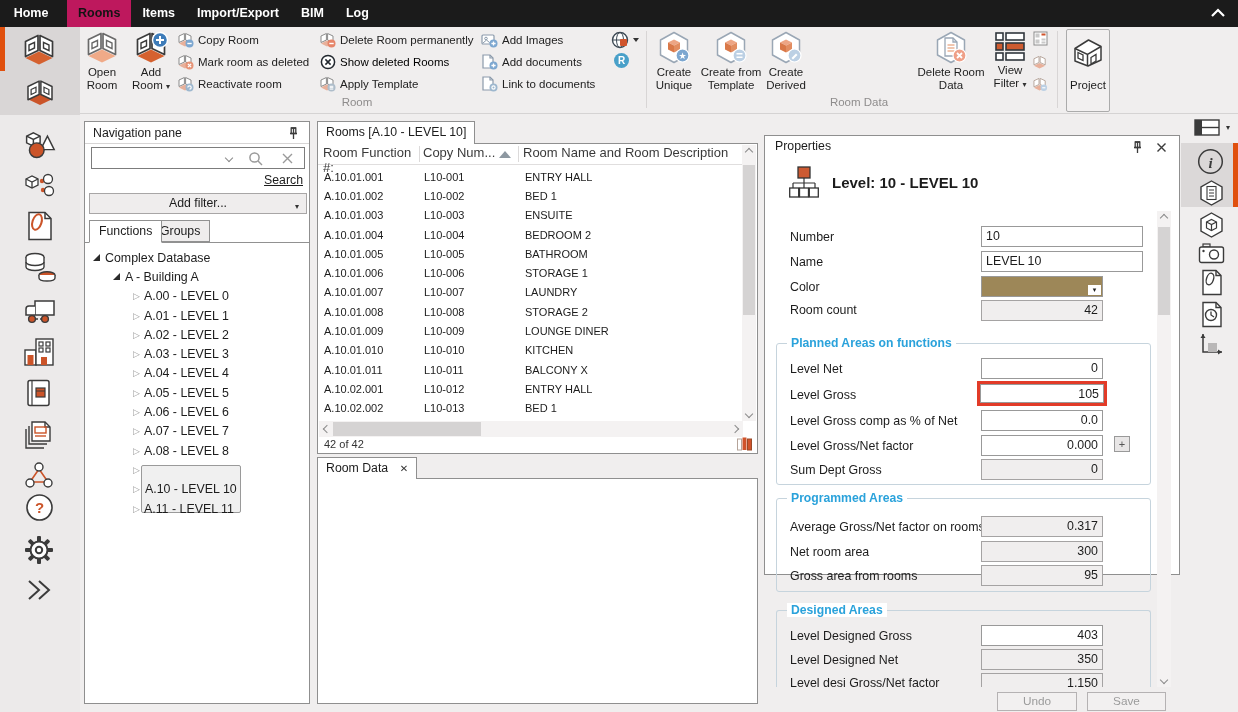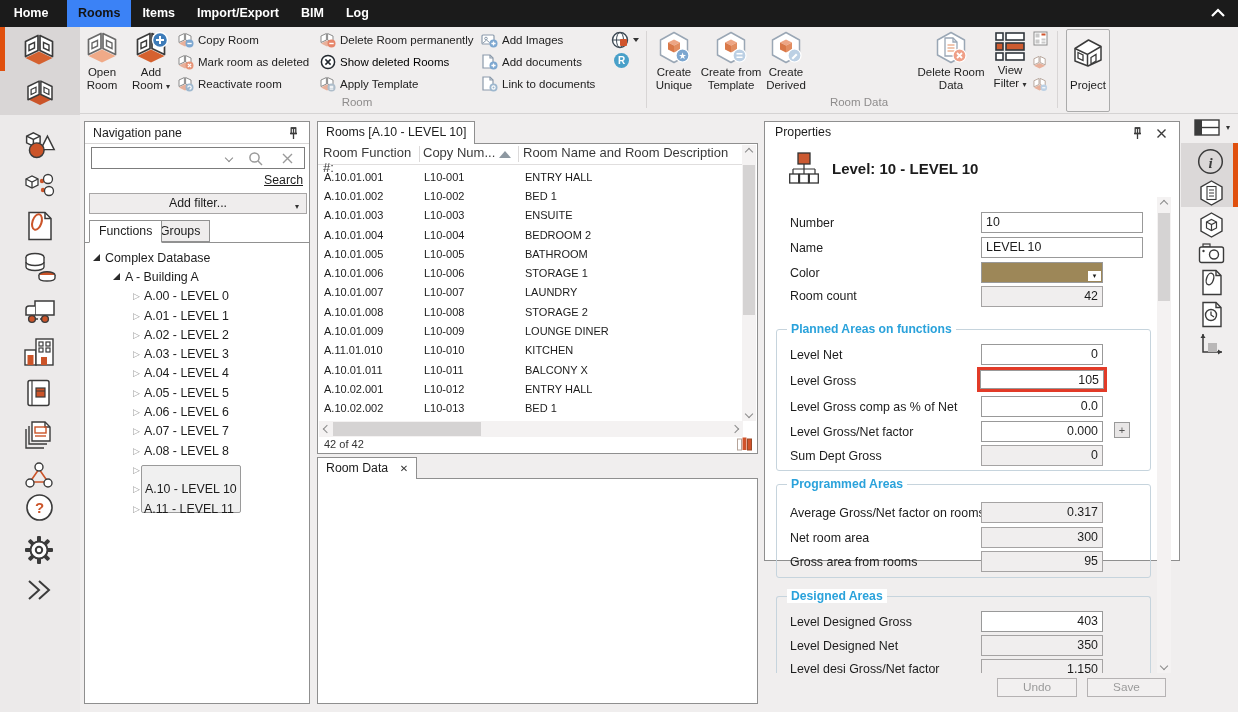--- a/index.html
+++ b/index.html
@@ -3,21 +3,21 @@
 <meta charset="utf-8">
 <style>
 *{box-sizing:border-box;margin:0;padding:0}
 body{margin:0}
 #app{position:relative;width:1238px;height:712px;background:#f0eeee;font-family:"Liberation Sans",sans-serif;font-size:12px;color:#1c1c1c;overflow:hidden}
 .abs{position:absolute}
 
 #topbar{position:absolute;left:0;top:0;width:1238px;height:27px;background:#1b1b1b;display:flex;align-items:stretch}
 #home{width:62px;color:#fff;font-weight:700;font-size:12.5px;line-height:27px;text-align:center}
 .mtab{padding:0 11px;line-height:27px;color:#fff;font-weight:700;font-size:12.5px}
-.mtab.active{background:#3b82f6;color:#141414}
+.mtab.active{background:#be185d;color:#141414}
 #collapse{position:absolute;right:12px;top:7px}
 
 #sidebar{position:absolute;left:0;top:27px;width:80px;height:685px;background:#eceaea}
 #sidebar .topsec{position:absolute;left:0;top:0;width:80px;height:88px;background:#d9d6d6}
 #sidebar .obar{position:absolute;left:0;top:0;width:5px;height:44px;background:#e0500e}
 .sic{position:absolute}
 
 .bigbtn{position:absolute;top:29px;height:82px;display:flex;flex-direction:column;align-items:center;font-size:11.5px;line-height:12.5px;color:#1e1e1e;text-align:center}
 .bigbtn svg{display:block;margin-top:1px}
 .sbtn{position:absolute;height:17px;display:flex;align-items:center;gap:4px;font-size:11.5px;color:#222;white-space:nowrap}
@@ -52,21 +52,21 @@
 .c2{position:absolute;left:106px;width:96px}
 .c3{position:absolute;left:207px;right:2px}
 .sortarr{position:absolute;left:181px;top:7px;width:0;height:0;border-left:6px solid transparent;border-right:6px solid transparent;border-bottom:7px solid #8d98a1}
 
 .sb{position:absolute;background:#f4f2f2}
 .sbthumb{position:absolute;background:#d5d3d3}
 .chev{display:inline-block;width:6px;height:6px;border-left:1.6px solid #8a8a8a;border-bottom:1.6px solid #8a8a8a}
 .chup{transform:rotate(135deg)}.chdn{transform:rotate(-45deg)}.chlf{transform:rotate(45deg)}.chrt{transform:rotate(-135deg)}
 #statusrow{position:absolute;left:0;bottom:0;height:17px;font-size:11px;color:#333;line-height:16px;padding-left:6px}
 
-#propspanel{left:764px;top:121px;width:416px;height:440px}
+#propspanel{left:764px;top:135px;width:416px;height:440px}
 #propstitle{position:absolute;left:0;top:0;right:0;height:21px;line-height:21px;padding-left:10px;font-size:12.3px}
 #propshead{position:absolute;left:67px;top:38px;font-size:15px;font-weight:700}
 .pgroup{position:absolute;left:11px;width:375px;border:1px solid #c6d4dd;border-radius:3px}
 .pgtitle{position:absolute;top:-8px;left:10px;background:#fff;padding:0 4px;color:#2aa2db;font-weight:700;font-size:12.2px}
 .plabel{position:absolute;left:25px;font-size:12.4px;color:#1c1c1c}
 .pfield{position:absolute;left:216px;height:21px;border:1px solid #999;background:#fff;font-size:12.4px;line-height:19px;padding:0 4px}
 .pfield.ro{background:#f0eeee;border-color:#a5a3a3}
 .pfield.num{text-align:right}
 .redbox{position:absolute;left:212px;width:130px;height:25px;border:3px solid #e23b28}
 .redbox .pfield{left:0;top:0;width:124px;height:19px;border:1px solid #999}
@@ -546,21 +546,21 @@
         <span class="c1">A.10.01.008</span>
         <span class="c2">L10-008</span>
         <span class="c3">STORAGE 2</span>
       </div>
     <div class="trowt" style="top:177.4px">
         <span class="c1">A.10.01.009</span>
         <span class="c2">L10-009</span>
         <span class="c3">LOUNGE DINER</span>
       </div>
     <div class="trowt" style="top:196.7px">
-        <span class="c1">A.11.01.010</span>
+        <span class="c1">A.10.01.010</span>
         <span class="c2">L10-010</span>
         <span class="c3">KITCHEN</span>
       </div>
     <div class="trowt" style="top:216px">
         <span class="c1">A.10.01.011</span>
         <span class="c2">L10-011</span>
         <span class="c3">BALCONY X</span>
       </div>
     <div class="trowt" style="top:235.3px">
         <span class="c1">A.10.02.001</span>

